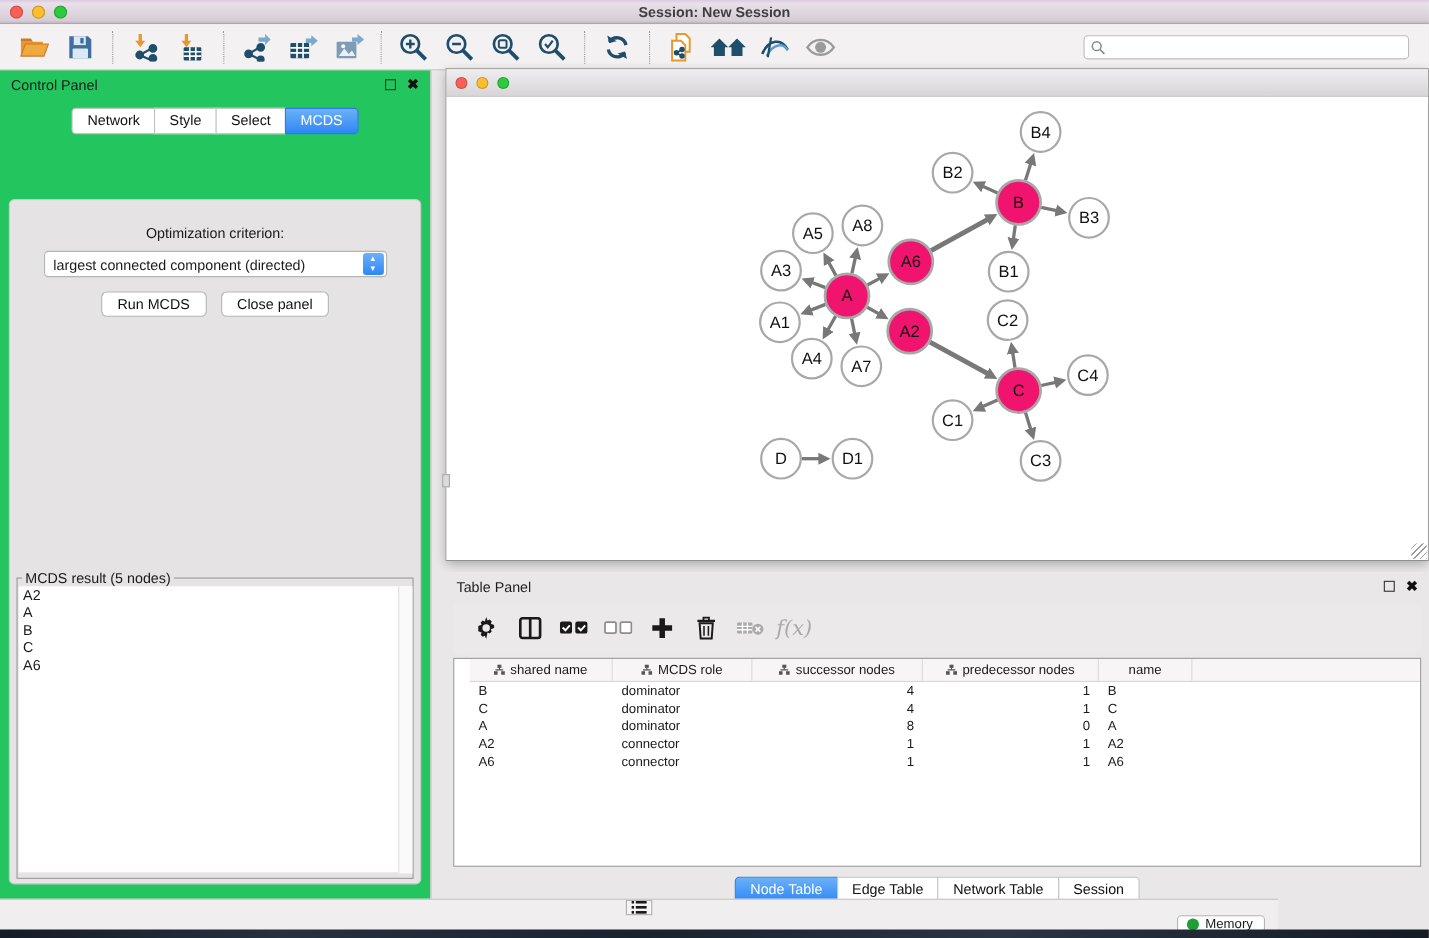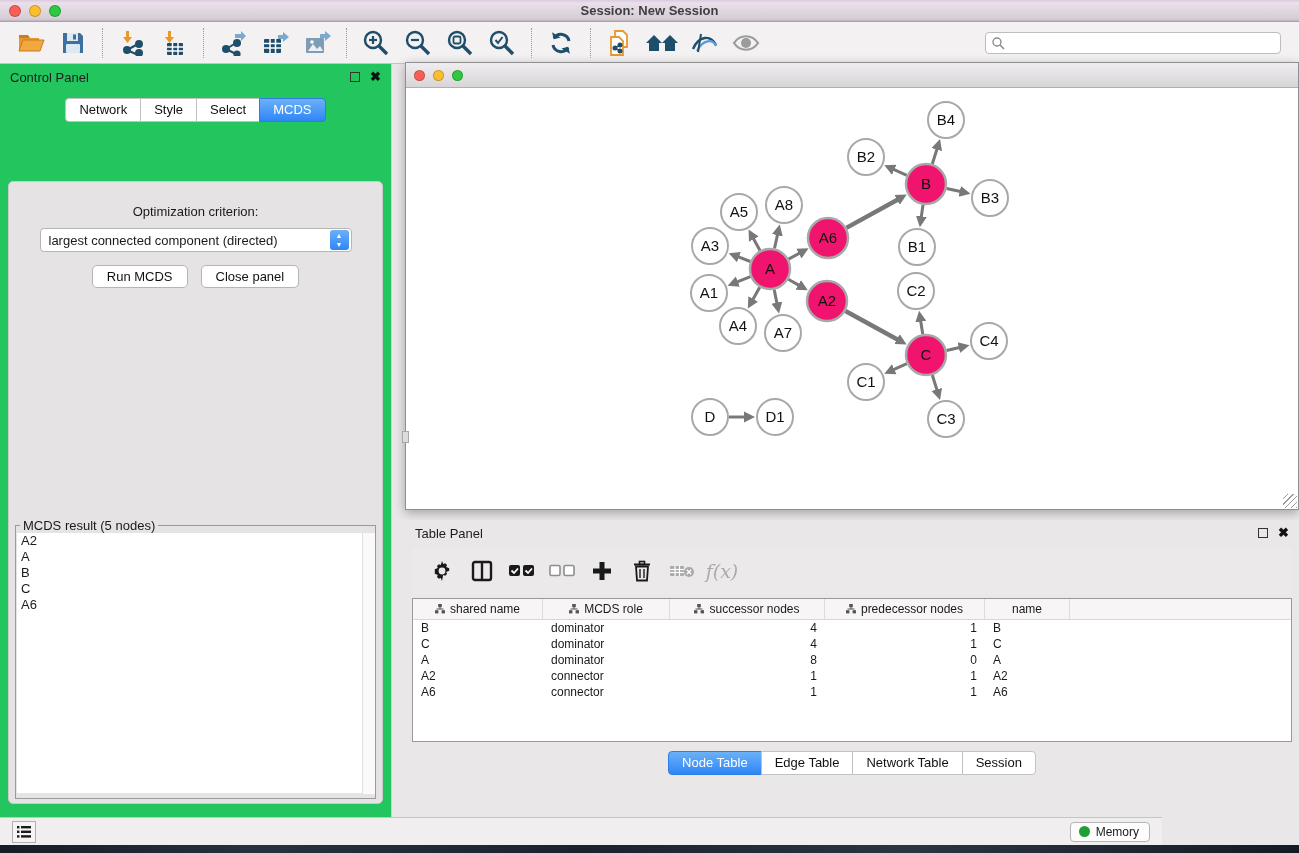--- a/index.html
+++ b/index.html
@@ -73,32 +73,32 @@
     background:#dcdcdc; border:1px solid #a8a8a8; }
   .net-resize { position:absolute; right:1px; bottom:1px; width:14px; height:14px;
     background:repeating-linear-gradient(135deg, transparent 0 3px, #9a9a9a 3px 4px); }
 
   
   .table-panel { position:absolute; left:13px; top:456px; right:0; height:296px; background:#e9e7e7; }
   .tp-toolbar { margin:2px 7px 0; height:46px; background:#ebe9e9; border-radius:4px;
     display:flex; align-items:center; padding:0 10px; }
   .tp-btn { width:40px; height:34px; display:flex; align-items:center; justify-content:center; }
   .fx { font-family:"DejaVu Serif", serif; font-style:italic; font-size:19px; color:#aaa; }
-  .tbl { margin:4px 7px 0; height:144px; background:#fff; border:1px solid #9a9a9a; overflow:hidden; }
+  .tbl { margin:4px 7px 0; height:190px; background:#fff; border:1px solid #9a9a9a; overflow:hidden;padding-left:14px; }
   .tbl-header { display:flex; height:21px; background:#f7f5f5; border-bottom:1px solid #d7d7d7; }
   .tbl-hcell { display:flex; align-items:center; justify-content:center; gap:5px; font-size:12px;
     border-right:1px solid #dcdcdc; height:100%; }
   .tbl-row { display:flex; height:16px; align-items:center; }
   .tbl-cell { font-size:12px; padding:0 8px; white-space:nowrap; overflow:hidden; }
   .tbl-cell.num { text-align:right; }
   .tp-tabs { display:flex; justify-content:center; margin-top:9px; }
 
   
   .statusbar { position:absolute; left:0; bottom:8px; width:1162px; height:28px; background:#f0eeee;
-    border-top:1px solid #c6c4c4; display:flex; align-items:center; padding:0 12px; }
+    border-top:1px solid #c6c4c4; display:flex; align-items:center; padding:0 12px;flex-direction:column; }
   .list-btn { width:24px; height:22px; background:#f5f3f3; border:1px solid #b0b0b0;
     display:flex; align-items:center; justify-content:center; }
   .memory-btn { margin-left:auto; height:20px; background:#fdfdfd; border:1px solid #b5b5b5; border-radius:4px;
     display:flex; align-items:center; gap:6px; padding:0 10px 0 8px; font-size:12px; }
   .mem-dot { width:11px; height:11px; border-radius:50%; background:#1e9e33; }
   .wallpaper { position:absolute; left:0; bottom:0; width:1299px; height:8px;
     background:linear-gradient(90deg,#151c26,#27313f 20%,#1a222e 45%,#2b3542 70%,#141b25); }
 
   svg { display:block; }
 </style>

